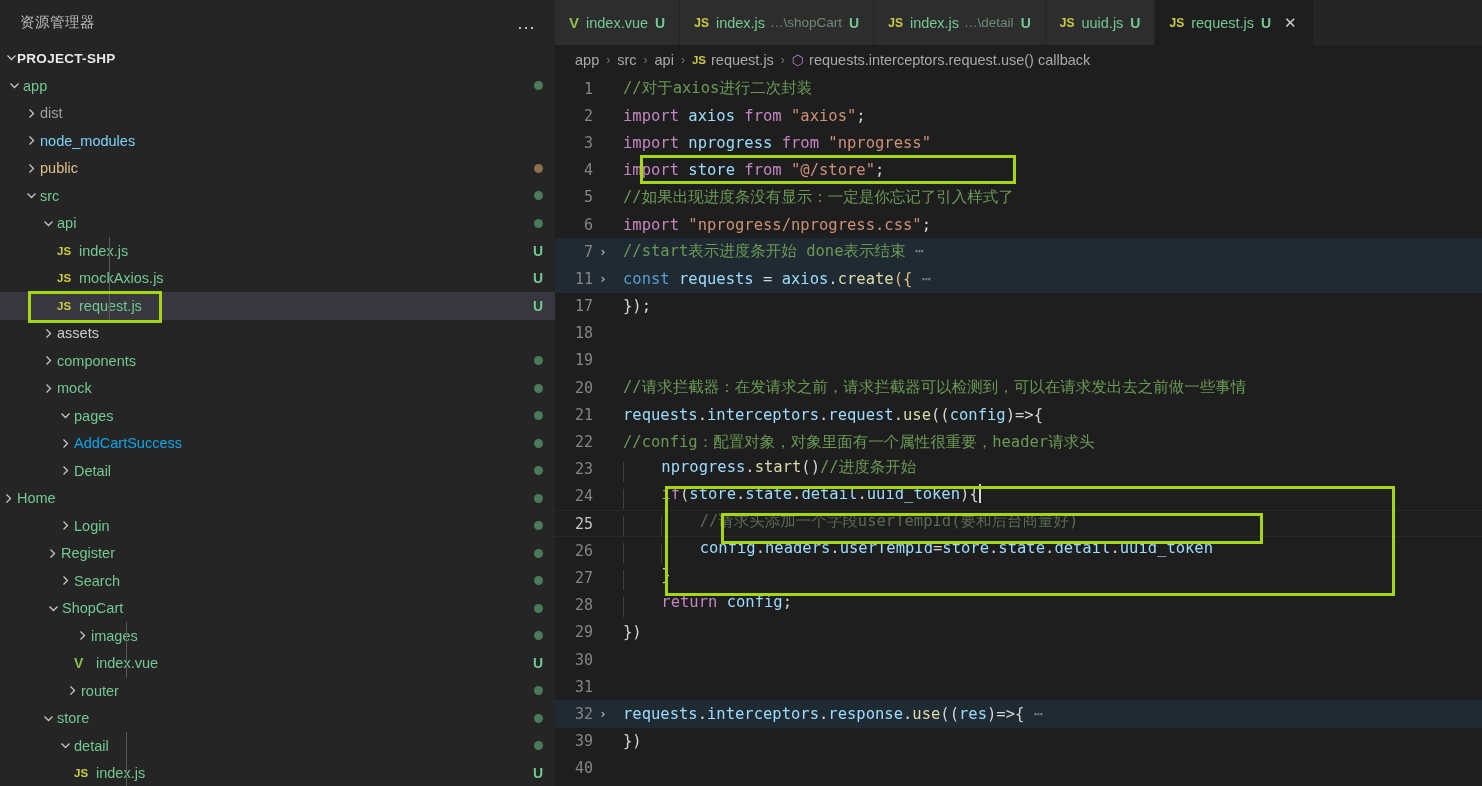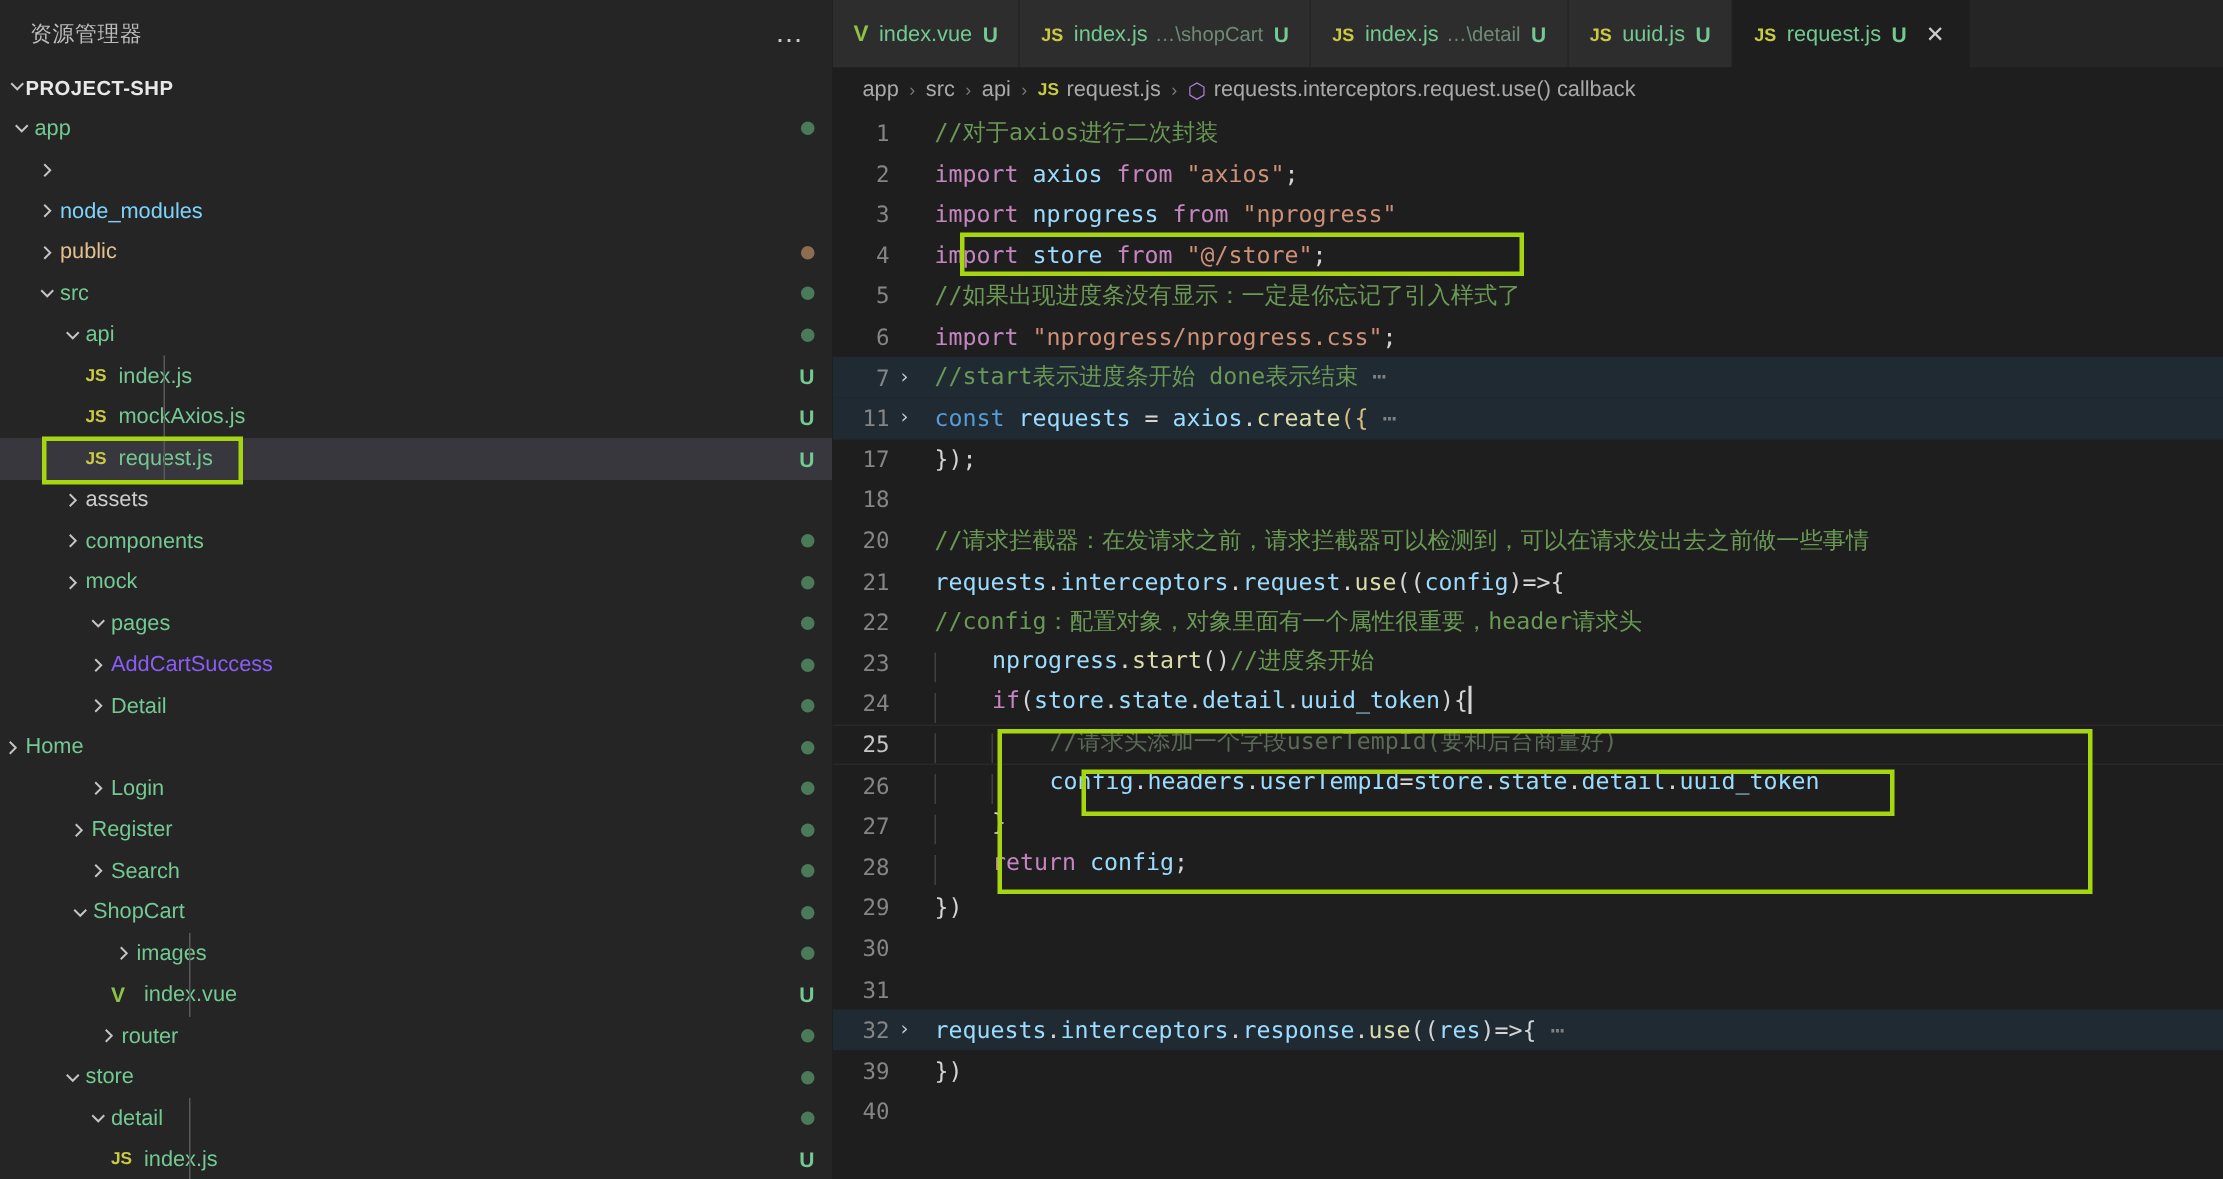--- a/index.html
+++ b/index.html
@@ -243,20 +243,21 @@
           </span>
           <span class="label" style="color:#73c991">app</span>
           <span class="dot" style="background:#4a7a57"></span>
         </div>
         <div class="row" style="padding-left: 23px;">
           <span class="twisty">
             <svg width="11" height="11" viewBox="0 0 11 11">
               <path d="M3.5 1.5 L7.5 5.5 L3.5 9.5" stroke="#c5c5c5" stroke-width="1.3" fill="none"></path>
             </svg>
           </span>
+          <span class="label" style="color:#a0a0a0">dist</span>
         </div>
         <div class="row" style="padding-left: 23px;">
           <span class="twisty">
             <svg width="11" height="11" viewBox="0 0 11 11">
               <path d="M3.5 1.5 L7.5 5.5 L3.5 9.5" stroke="#c5c5c5" stroke-width="1.3" fill="none"></path>
             </svg>
           </span>
           <span class="label" style="color:#7dd3fc">node_modules</span>
         </div>
         <div class="row" style="padding-left: 23px;">
@@ -335,21 +336,21 @@
           </span>
           <span class="label" style="color:#73c991">pages</span>
           <span class="dot" style="background:#4a7a57"></span>
         </div>
         <div class="row" style="padding-left: 57px;">
           <span class="twisty">
             <svg width="11" height="11" viewBox="0 0 11 11">
               <path d="M3.5 1.5 L7.5 5.5 L3.5 9.5" stroke="#c5c5c5" stroke-width="1.3" fill="none"></path>
             </svg>
           </span>
-          <span class="label" style="color:#8b5cf6">AddCartSuccess</span>
+          <span class="label" style="color:#0ea5e9">AddCartSuccess</span>
           <span class="dot" style="background:#4a7a57"></span>
         </div>
         <div class="row" style="padding-left: 57px;">
           <span class="twisty">
             <svg width="11" height="11" viewBox="0 0 11 11">
               <path d="M3.5 1.5 L7.5 5.5 L3.5 9.5" stroke="#c5c5c5" stroke-width="1.3" fill="none"></path>
             </svg>
           </span>
           <span class="label" style="color:#73c991">Detail</span>
           <span class="dot" style="background:#4a7a57"></span>
@@ -505,20 +506,21 @@
         <div class="cline"><span class="gutter">1</span><span class="chev"></span><span class="code"><span class="t-com">//对于axios进行二次封装</span></span></div>
         <div class="cline"><span class="gutter">2</span><span class="chev"></span><span class="code"><span class="t-kw">import </span><span class="t-var">axios </span><span class="t-kw">from </span><span class="t-str">"axios"</span><span class="t-pun">;</span></span></div>
         <div class="cline"><span class="gutter">3</span><span class="chev"></span><span class="code"><span class="t-kw">import </span><span class="t-var">nprogress </span><span class="t-kw">from </span><span class="t-str">"nprogress"</span></span></div>
         <div class="cline"><span class="gutter">4</span><span class="chev"></span><span class="code"><span class="t-kw">import </span><span class="t-var">store </span><span class="t-kw">from </span><span class="t-str">"@/store"</span><span class="t-pun">;</span></span></div>
         <div class="cline"><span class="gutter">5</span><span class="chev"></span><span class="code"><span class="t-com">//如果出现进度条没有显示：一定是你忘记了引入样式了</span></span></div>
         <div class="cline"><span class="gutter">6</span><span class="chev"></span><span class="code"><span class="t-kw">import </span><span class="t-str">"nprogress/nprogress.css"</span><span class="t-pun">;</span></span></div>
         <div class="cline folded"><span class="gutter">7</span><span class="chev">›</span><span class="code"><span class="t-com">//start表示进度条开始 done表示结束</span><span class="t-el"> ⋯</span></span></div>
         <div class="cline folded"><span class="gutter">11</span><span class="chev">›</span><span class="code"><span class="t-kw2">const </span><span class="t-var">requests </span><span class="t-pun">= </span><span class="t-var">axios</span><span class="t-pun">.</span><span class="t-fn">create</span><span class="t-yel">({</span><span class="t-el"> ⋯</span></span></div>
         <div class="cline"><span class="gutter">17</span><span class="chev"></span><span class="code"><span class="t-pun">});</span></span></div>
         <div class="cline"><span class="gutter">18</span><span class="chev"></span><span class="code"></span></div>
+        <div class="cline"><span class="gutter">19</span><span class="chev"></span><span class="code"></span></div>
         <div class="cline"><span class="gutter">20</span><span class="chev"></span><span class="code"><span class="t-com">//请求拦截器：在发请求之前，请求拦截器可以检测到，可以在请求发出去之前做一些事情</span></span></div>
         <div class="cline"><span class="gutter">21</span><span class="chev"></span><span class="code"><span class="t-var">requests</span><span class="t-pun">.</span><span class="t-var">interceptors</span><span class="t-pun">.</span><span class="t-var">request</span><span class="t-pun">.</span><span class="t-fn">use</span><span class="t-pun">((</span><span class="t-var">config</span><span class="t-pun">)=&gt;{</span></span></div>
         <div class="cline"><span class="gutter">22</span><span class="chev"></span><span class="code"><span class="t-com">//config：配置对象，对象里面有一个属性很重要，header请求头</span></span></div>
         <div class="cline"><span class="gutter">23</span><span class="chev"></span><span class="code"><span class="ind">&nbsp;&nbsp;&nbsp;&nbsp;</span><span class="t-var">nprogress</span><span class="t-pun">.</span><span class="t-fn">start</span><span class="t-pun">()</span><span class="t-com">//进度条开始</span></span></div>
         <div class="cline"><span class="gutter">24</span><span class="chev"></span><span class="code"><span class="ind">&nbsp;&nbsp;&nbsp;&nbsp;</span><span class="t-kw">if</span><span class="t-pun">(</span><span class="t-var">store</span><span class="t-pun">.</span><span class="t-var">state</span><span class="t-pun">.</span><span class="t-var">detail</span><span class="t-pun">.</span><span class="t-var">uuid_token</span><span class="t-pun">)</span><span class="t-pun">{</span><span class="cursor-bar"></span></span></div>
         <div class="cline"><span class="gutter cur">25</span><span class="chev"></span><span class="code"><span class="ind">&nbsp;&nbsp;&nbsp;&nbsp;</span><span class="ind">&nbsp;&nbsp;&nbsp;&nbsp;</span><span class="t-comd">//请求头添加一个字段userTempId(要和后台商量好)</span></span><div class="curline-box"></div></div>
         <div class="cline"><span class="gutter">26</span><span class="chev"></span><span class="code"><span class="ind">&nbsp;&nbsp;&nbsp;&nbsp;</span><span class="ind">&nbsp;&nbsp;&nbsp;&nbsp;</span><span class="t-var">config</span><span class="t-pun">.</span><span class="t-var">headers</span><span class="t-pun">.</span><span class="t-var">userTempId</span><span class="t-pun">=</span><span class="t-var">store</span><span class="t-pun">.</span><span class="t-var">state</span><span class="t-pun">.</span><span class="t-var">detail</span><span class="t-pun">.</span><span class="t-var">uuid_token</span></span></div>
         <div class="cline"><span class="gutter">27</span><span class="chev"></span><span class="code"><span class="ind">&nbsp;&nbsp;&nbsp;&nbsp;</span><span class="t-pun">}</span></span></div>
         <div class="cline"><span class="gutter">28</span><span class="chev"></span><span class="code"><span class="ind">&nbsp;&nbsp;&nbsp;&nbsp;</span><span class="t-kw">return </span><span class="t-var">config</span><span class="t-pun">;</span></span></div>
         <div class="cline"><span class="gutter">29</span><span class="chev"></span><span class="code"><span class="t-pun">})</span></span></div>

